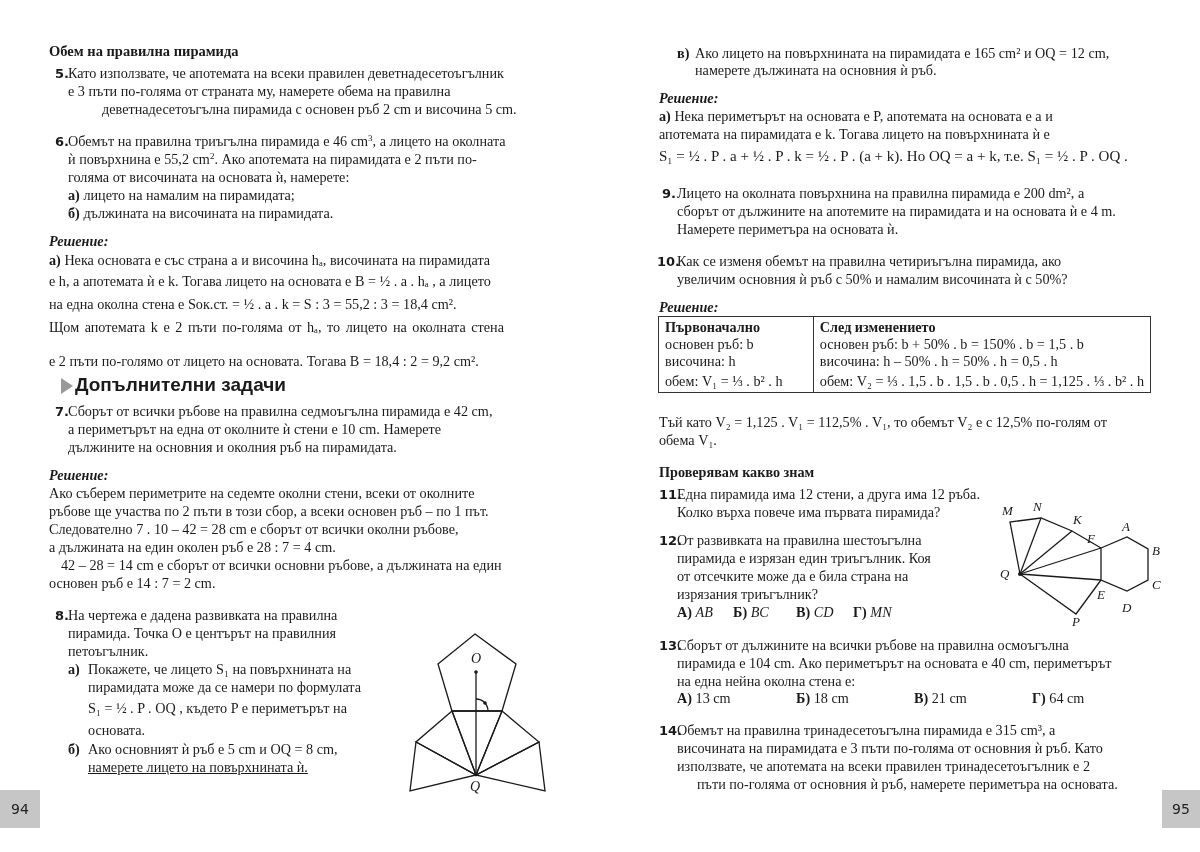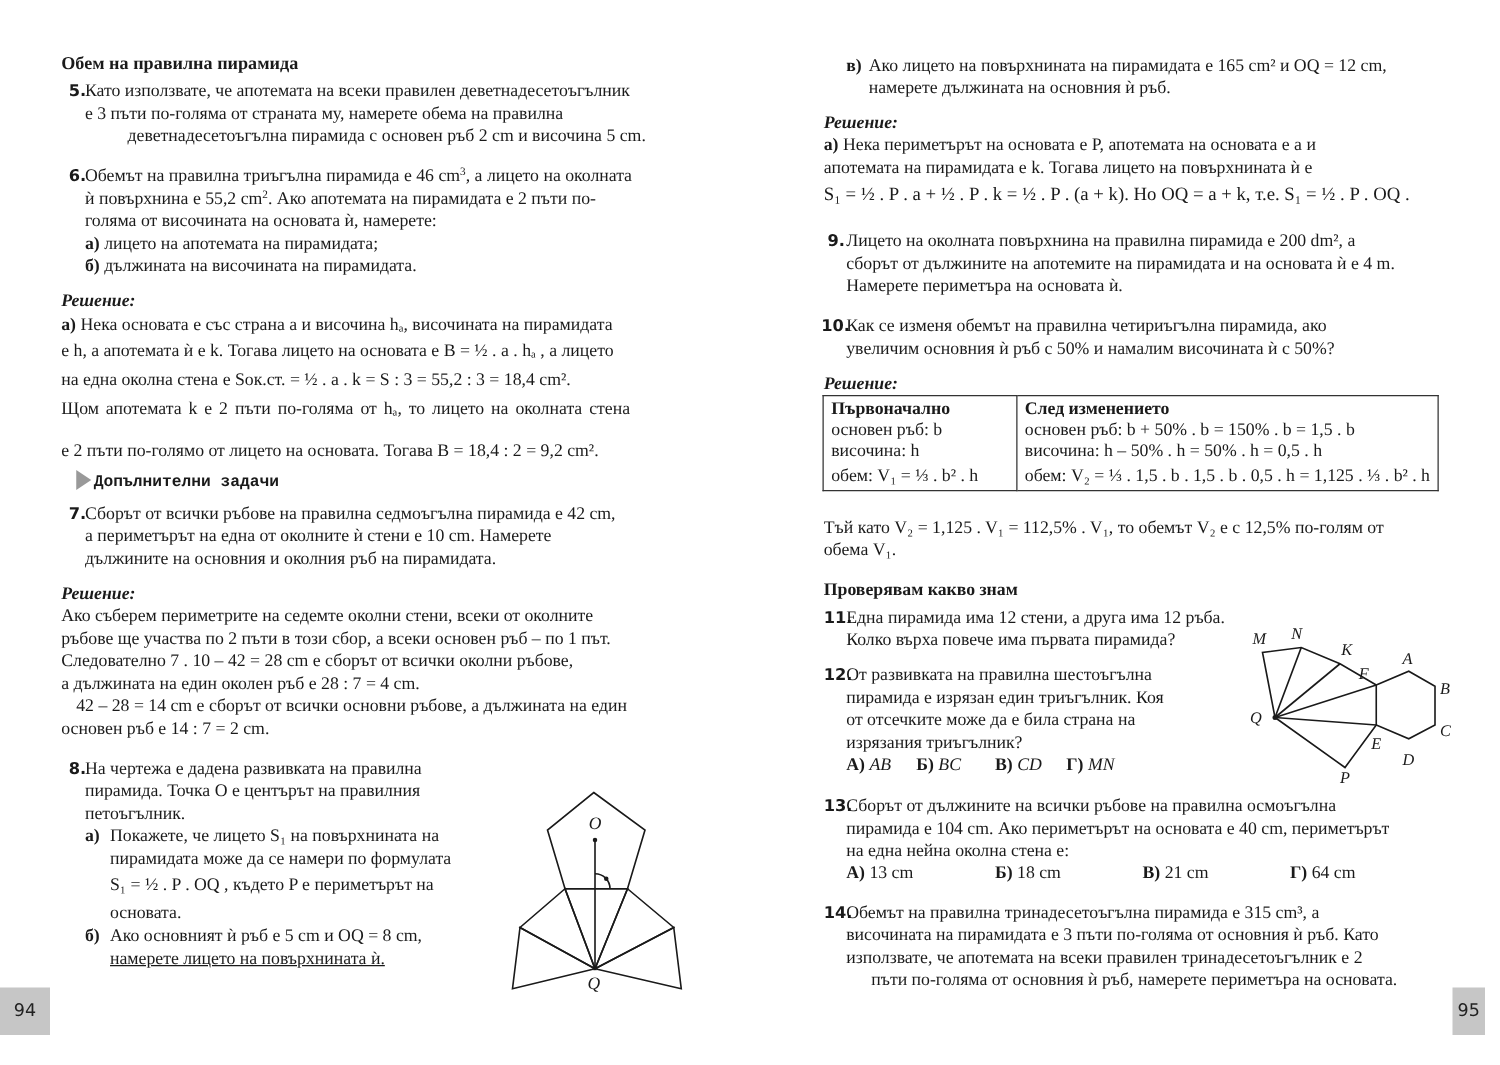--- a/index.html
+++ b/index.html
@@ -6,21 +6,21 @@
   body { width:1200px; height:852px; background:#ffffff; position:relative; overflow:hidden;
          font-family:"Liberation Serif", serif; color:#1a1a1a; font-size:14.2px; }
   .page { position:absolute; top:0; height:852px; }
   .left { left:0; width:600px; }
   .right { left:600px; width:600px; }
   .abs { position:absolute; }
   .line { position:absolute; white-space:nowrap; line-height:17px; }
   .bold { font-weight:bold; }
   .sol { font-weight:bold; font-style:italic; }
   .num { font-family:"DejaVu Sans", sans-serif; font-weight:bold; font-size:13px; }
-  .hdr { font-family:Liberation Mono, monospace; font-weight:bold; font-size:13px;padding-left:12px; }
+  .hdr { font-family:Liberation Sans, sans-serif; font-weight:bold; font-size:19px;padding-left:12px; }
   sup { font-size:9px; vertical-align:5px; line-height:0; }
   .pgnum { position:absolute; background:#c6c6c6; width:40px; height:38px; top:790px;
            font-family:"DejaVu Sans", sans-serif; font-size:14px; color:#222; line-height:38px; text-align:center; }
   table.sol-table { position:absolute; border-collapse:collapse; }
   table.sol-table td { border:1px solid #333; vertical-align:top; padding:2px 6px; line-height:17px; white-space:nowrap; }
   .tri { display:inline-block; width:0; height:0; border-top:8px solid transparent; border-bottom:8px solid transparent; border-left:12px solid #999; vertical-align:-3px; margin-right:2px; }
 </style>
 </head>
 <body>
 
@@ -33,21 +33,21 @@
     <div class="line" style="left:68px;top:65px;">Като използвате, че апотемата на всеки правилен деветнадесетоъгълник</div>
     <div class="line" style="left:68px;top:83px;">е 3 пъти по-голяма от страната му, намерете обема на правилна</div>
     <div class="line" style="left:68px;top:101px;margin-left:34px;">деветнадесетоъгълна пирамида с основен ръб 2 cm и височина 5 cm.</div>
   </div>
 
   <div>
     <div class="line num" style="left:55px;top:133px;">6.</div>
     <div class="line" style="left:68px;top:133px;"><span>Обемът на правилна триъгълна пирамида е 46 cm</span><sup>3</sup><span>, а лицето на околната</span></div>
     <div class="line" style="left:68px;top:151px;"><span>ѝ повърхнина е 55,2 cm</span><sup>2</sup><span>. Ако апотемата на пирамидата е 2 пъти по-</span></div>
     <div class="line" style="left:68px;top:169px;">голяма от височината на основата ѝ, намерете:</div>
-    <div class="line" style="left:68px;top:187px;"><b>а)</b> <span>лицето на апотемата на пирамидата;</span></div>
+    <div class="line" style="left:68px;top:187px;"><b>а)</b> <span>лицето на намалим на пирамидата;</span></div>
     <div class="line" style="left:68px;top:205px;"><b>б)</b> <span>дължината на височината на пирамидата.</span></div>
   </div>
 
   <div>
     <div class="line sol" style="left:49px;top:233px;">Решение:</div>
     <div class="line" style="left:49px;top:252px;"><b>а)</b> <span>Нека основата е със страна a и височина hₐ, височината на пирамидата</span></div>
     <div class="line" style="left:49px;top:273px;">е h, а апотемата ѝ е k. Тогава лицето на основата е B = ½ . a . hₐ , а лицето</div>
     <div class="line" style="left:49px;top:296px;">на една околна стена е Sок.ст. = ½ . a . k = S : 3 = 55,2 : 3 = 18,4 cm².</div>
     <div class="line" style="left:49px;top:319px;word-spacing:2px;">Щом апотемата k е 2 пъти по-голяма от hₐ, то лицето на околната стена</div>
     <div class="line" style="left:49px;top:353px;">е 2 пъти по-голямо от лицето на основата. Тогава B = 18,4 : 2 = 9,2 cm².</div>
@@ -219,14 +219,14 @@
   </div>
 
   <div>
     <div class="line num" style="left:59px;top:722px;">14.</div>
     <div class="line" style="left:77px;top:722px;">Обемът на правилна тринадесетоъгълна пирамида е 315 cm³, а</div>
     <div class="line" style="left:77px;top:740px;">височината на пирамидата е 3 пъти по-голяма от основния ѝ ръб. Като</div>
     <div class="line" style="left:77px;top:758px;">използвате, че апотемата на всеки правилен тринадесетоъгълник е 2</div>
     <div class="line" style="left:77px;top:776px;margin-left:20px;">пъти по-голяма от основния ѝ ръб, намерете периметъра на основата.</div>
   </div>
 
-  <div class="pgnum" style="left:562px;width:26px;">95</div>
+  <div class="pgnum" style="left:562px;width:38px;">95</div>
 </div>
 
 </body></html>

